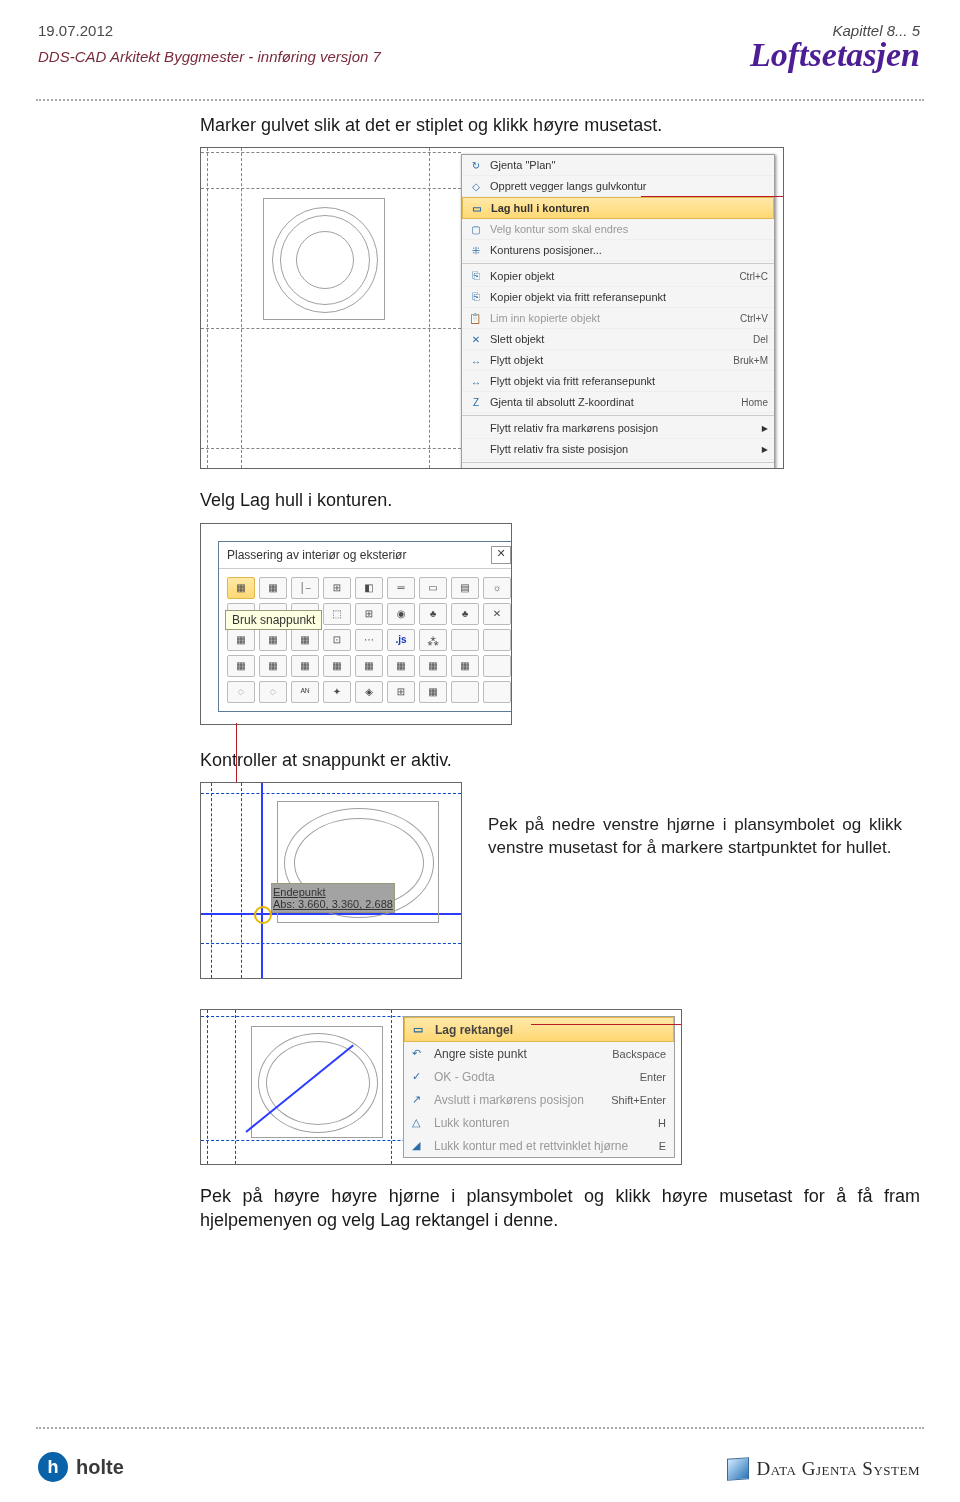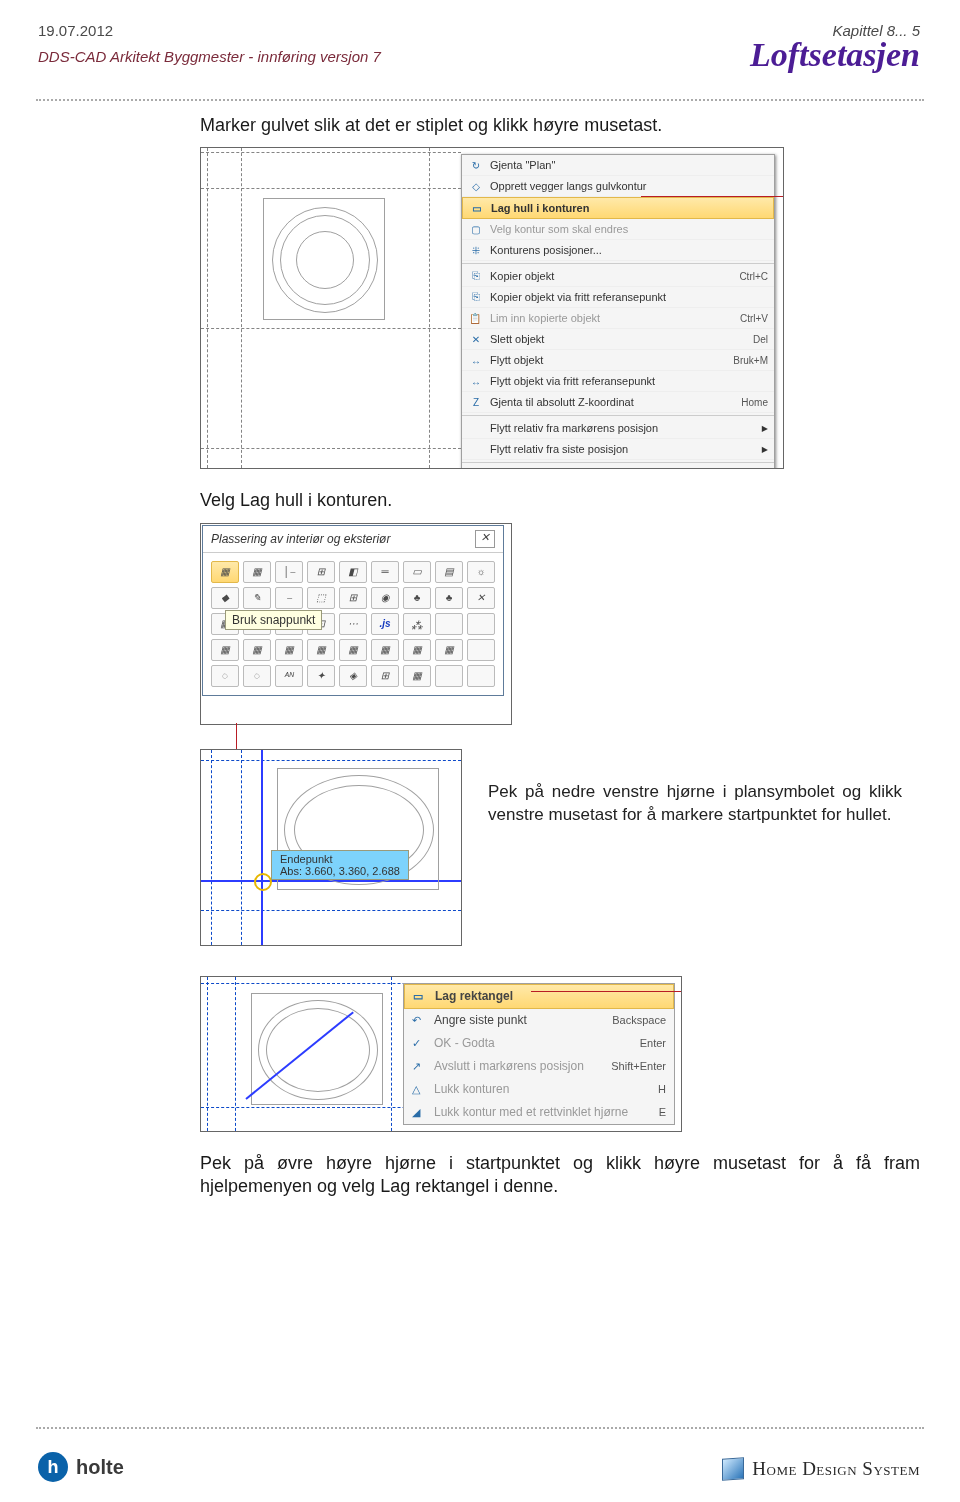--- a/index.html
+++ b/index.html
@@ -61,21 +61,21 @@
 .rbtn { border:1px solid #bbb; background:#f8f8f8; border-radius:2px; display:flex; align-items:center; justify-content:center; font-size:10px; color:#4a4a4a; }
 .rbtn.sel { background:linear-gradient(#ffe9a9,#ffd873); border-color:#e2b84a; }
 .tooltip { position:absolute; background:#ffffe1; border:1px solid #9a9a7a; padding:2px 6px; font-size:12px; color:#333; white-space:nowrap; }
 
 
 .grid-v { position:absolute; border-left:1.6px dashed #0c49c9; top:0; height:200px; }
 .grid-h { position:absolute; border-top:1.6px dashed #0c49c9; left:0; width:260px; }
 .solid-v { position:absolute; border-left:2px solid #2c3cff; top:0; height:200px; }
 .solid-h { position:absolute; border-top:2px solid #2c3cff; left:0; width:260px; }
 .snap-circ { position:absolute; width:14px; height:14px; border:2px solid #e7b700; border-radius:50%; background:transparent; }
-.snap-tip { position:absolute; background:#7dd3fc; border:1px solid #9a9a7a; font-size:11px; color:#333; padding:2px 8px; white-space:nowrap; }
+.snap-tip { position:absolute; background:#a3a3a3; border:1px solid #9a9a7a; font-size:11px; color:#333; padding:2px 1px; white-space:nowrap;text-decoration:underline; }
 
 
 .fig4 .plan { position:absolute; left:0; top:0; width:200px; height:154px; }
 .menu2 { position:absolute; left:202px; top:6px; width:270px; background:#f5f5f5; border:1px solid #a0a0a0; font-size:12px; color:#444; }
 .menu2 .row { display:flex; align-items:center; height:23px; padding:0 8px; }
 .menu2 .row .ic { width:16px; margin-right:6px; font-size:11px; color:#2a6da8; }
 .menu2 .row .lbl { flex:1; }
 .menu2 .row .sc { color:#555; font-size:11px; }
 .menu2 .row.hl { background:linear-gradient(#ffe9a9,#ffd873); border:1px solid #e2b84a; font-weight:600; }
 .menu2 .row.dis { color:#999; }
@@ -191,21 +191,21 @@
       </div>
     <div class="ptr ptr1"></div>
   </div>
 
   <p class="para">
     <span>Velg </span><span class="bold">Lag hull i konturen.</span>
   </p>
 
   <div style="position:relative;">
     <div class="fig fig2">
-      <div class="dlg" style="width:300px; margin:1px;font-style:italic;">
+      <div class="dlg" style="width:300px; margin:17px;">
         <div class="title">
           <span>Plassering av interiør og eksteriør</span>
           <span class="x">✕</span>
         </div>
         <div class="ribbon" id="ribbon">
             <div class="rbtn sel">▦</div>
             <div class="rbtn">▦</div>
             <div class="rbtn">│⎯</div>
             <div class="rbtn">⊞</div>
             <div class="rbtn">◧</div>
@@ -250,20 +250,21 @@
             <div class="rbtn"></div>
             <div class="rbtn"></div>
           </div>
       </div>
       <div class="tooltip" style="left:24px; top:78px;margin-top:8px;">Bruk snappunkt</div>
     </div>
     <div class="red-ptr-into-fig2" style="left:36px; top:200px;"></div>
     <div class="ptr" style="top:264px; left:36px; width:130px;"></div>
   </div>
 
+  <p class="para">Kontroller at snappunkt er aktiv.</p>
 
   <div class="row-block">
     <div class="fig fig3">
       <div class="grid-v" style="left:10px"></div>
       <div class="grid-v" style="left:40px"></div>
       <div class="grid-h" style="top:10px"></div>
       <div class="grid-h" style="top:160px"></div>
       <div class="solid-h" style="top:130px"></div>
       <div class="solid-v" style="left:60px"></div>
 
@@ -324,26 +325,26 @@
         <div class="row dis">
           <span class="ic">◢</span>
           <span class="lbl">Lukk kontur med et rettvinklet hjørne</span>
           <span class="sc">E</span>
         </div>
       </div>
     <div class="ptr ptr4"></div>
   </div>
 
   <p class="para just">
-    <span>Pek på øvre høyre hjørne i startpunktet og klikk </span><span class="bold">høyre musetast</span><span> for å få fram hjelpemenyen og velg </span><span class="bold">Lag rektangel</span><span> i denne.</span>
+    <span>Pek på høyre høyre hjørne i plansymbolet og klikk </span><span class="bold">høyre musetast</span><span> for å få fram hjelpemenyen og velg </span><span class="bold">Lag rektangel</span><span> i denne.</span>
   </p>
 
 </div>
 
 <hr class="dotted-bottom">
 <div class="footer-left">
   <div class="h-badge">h</div>
   <span>holte</span>
 </div>
 <div class="footer-right">
   <div class="dds-cube"></div>
-  <span class="sm-caps">Home Design System</span>
+  <span class="sm-caps">Data Gjenta System</span>
 </div>
 
 </body></html>

